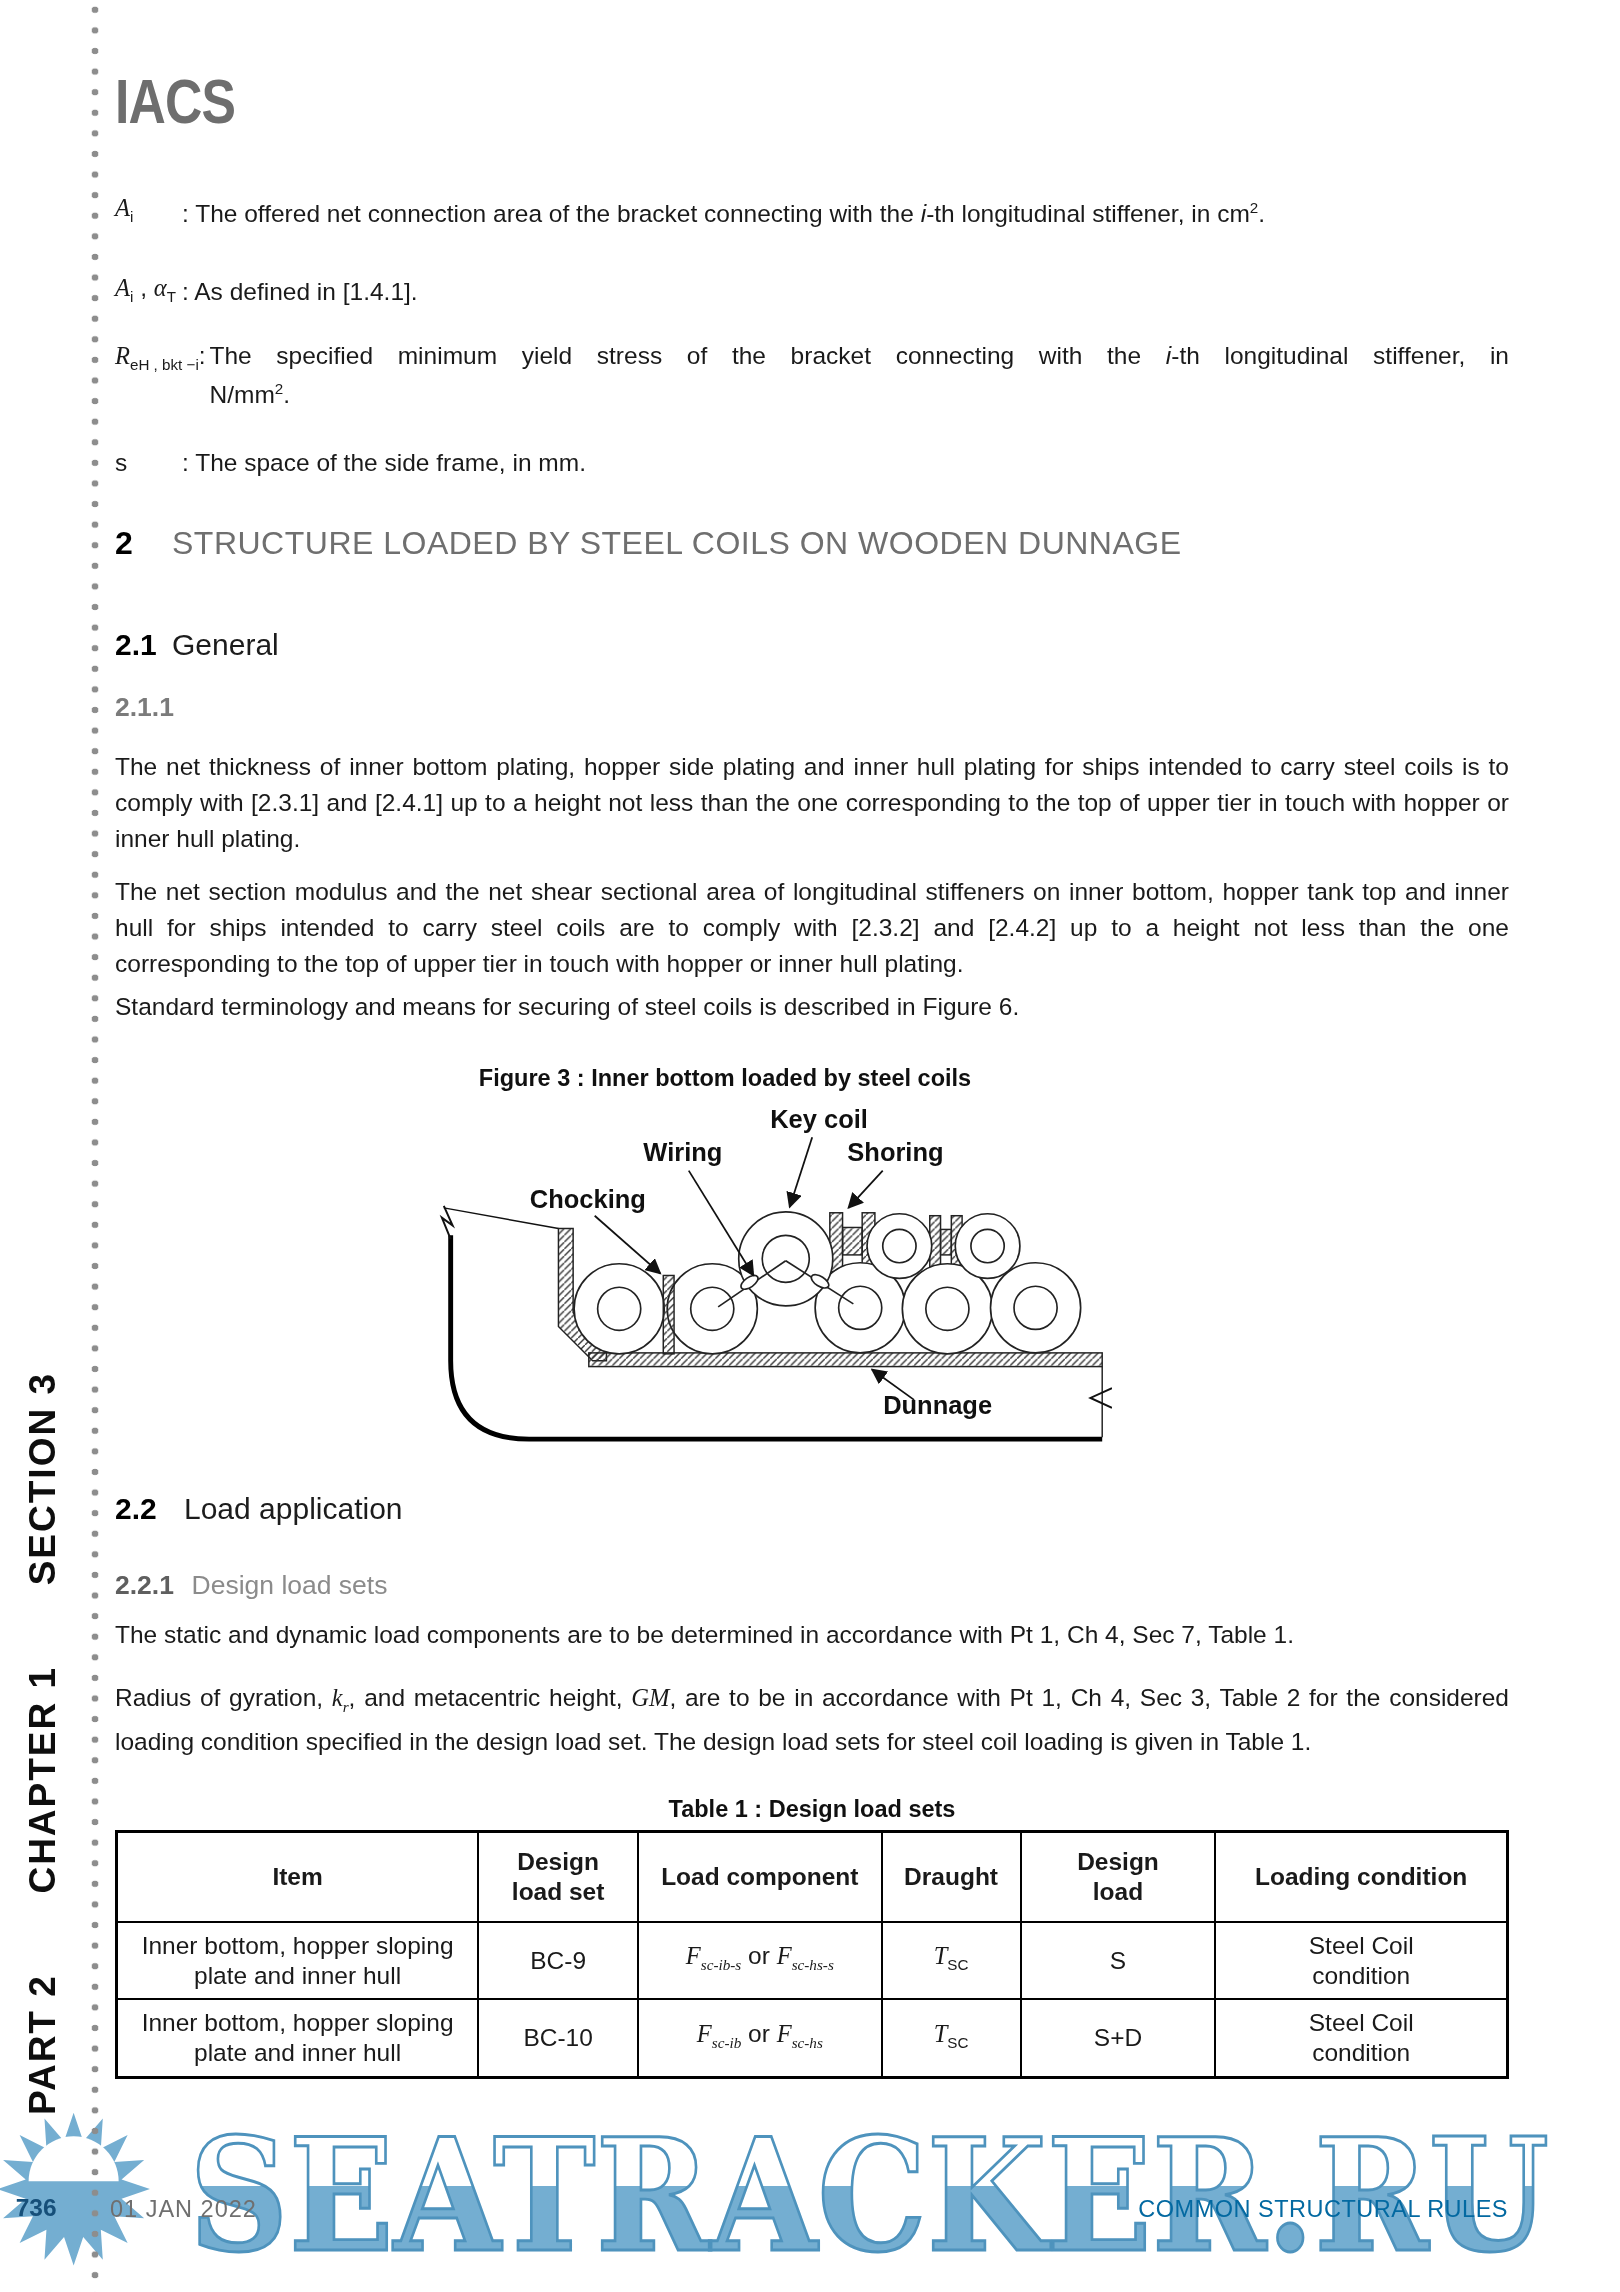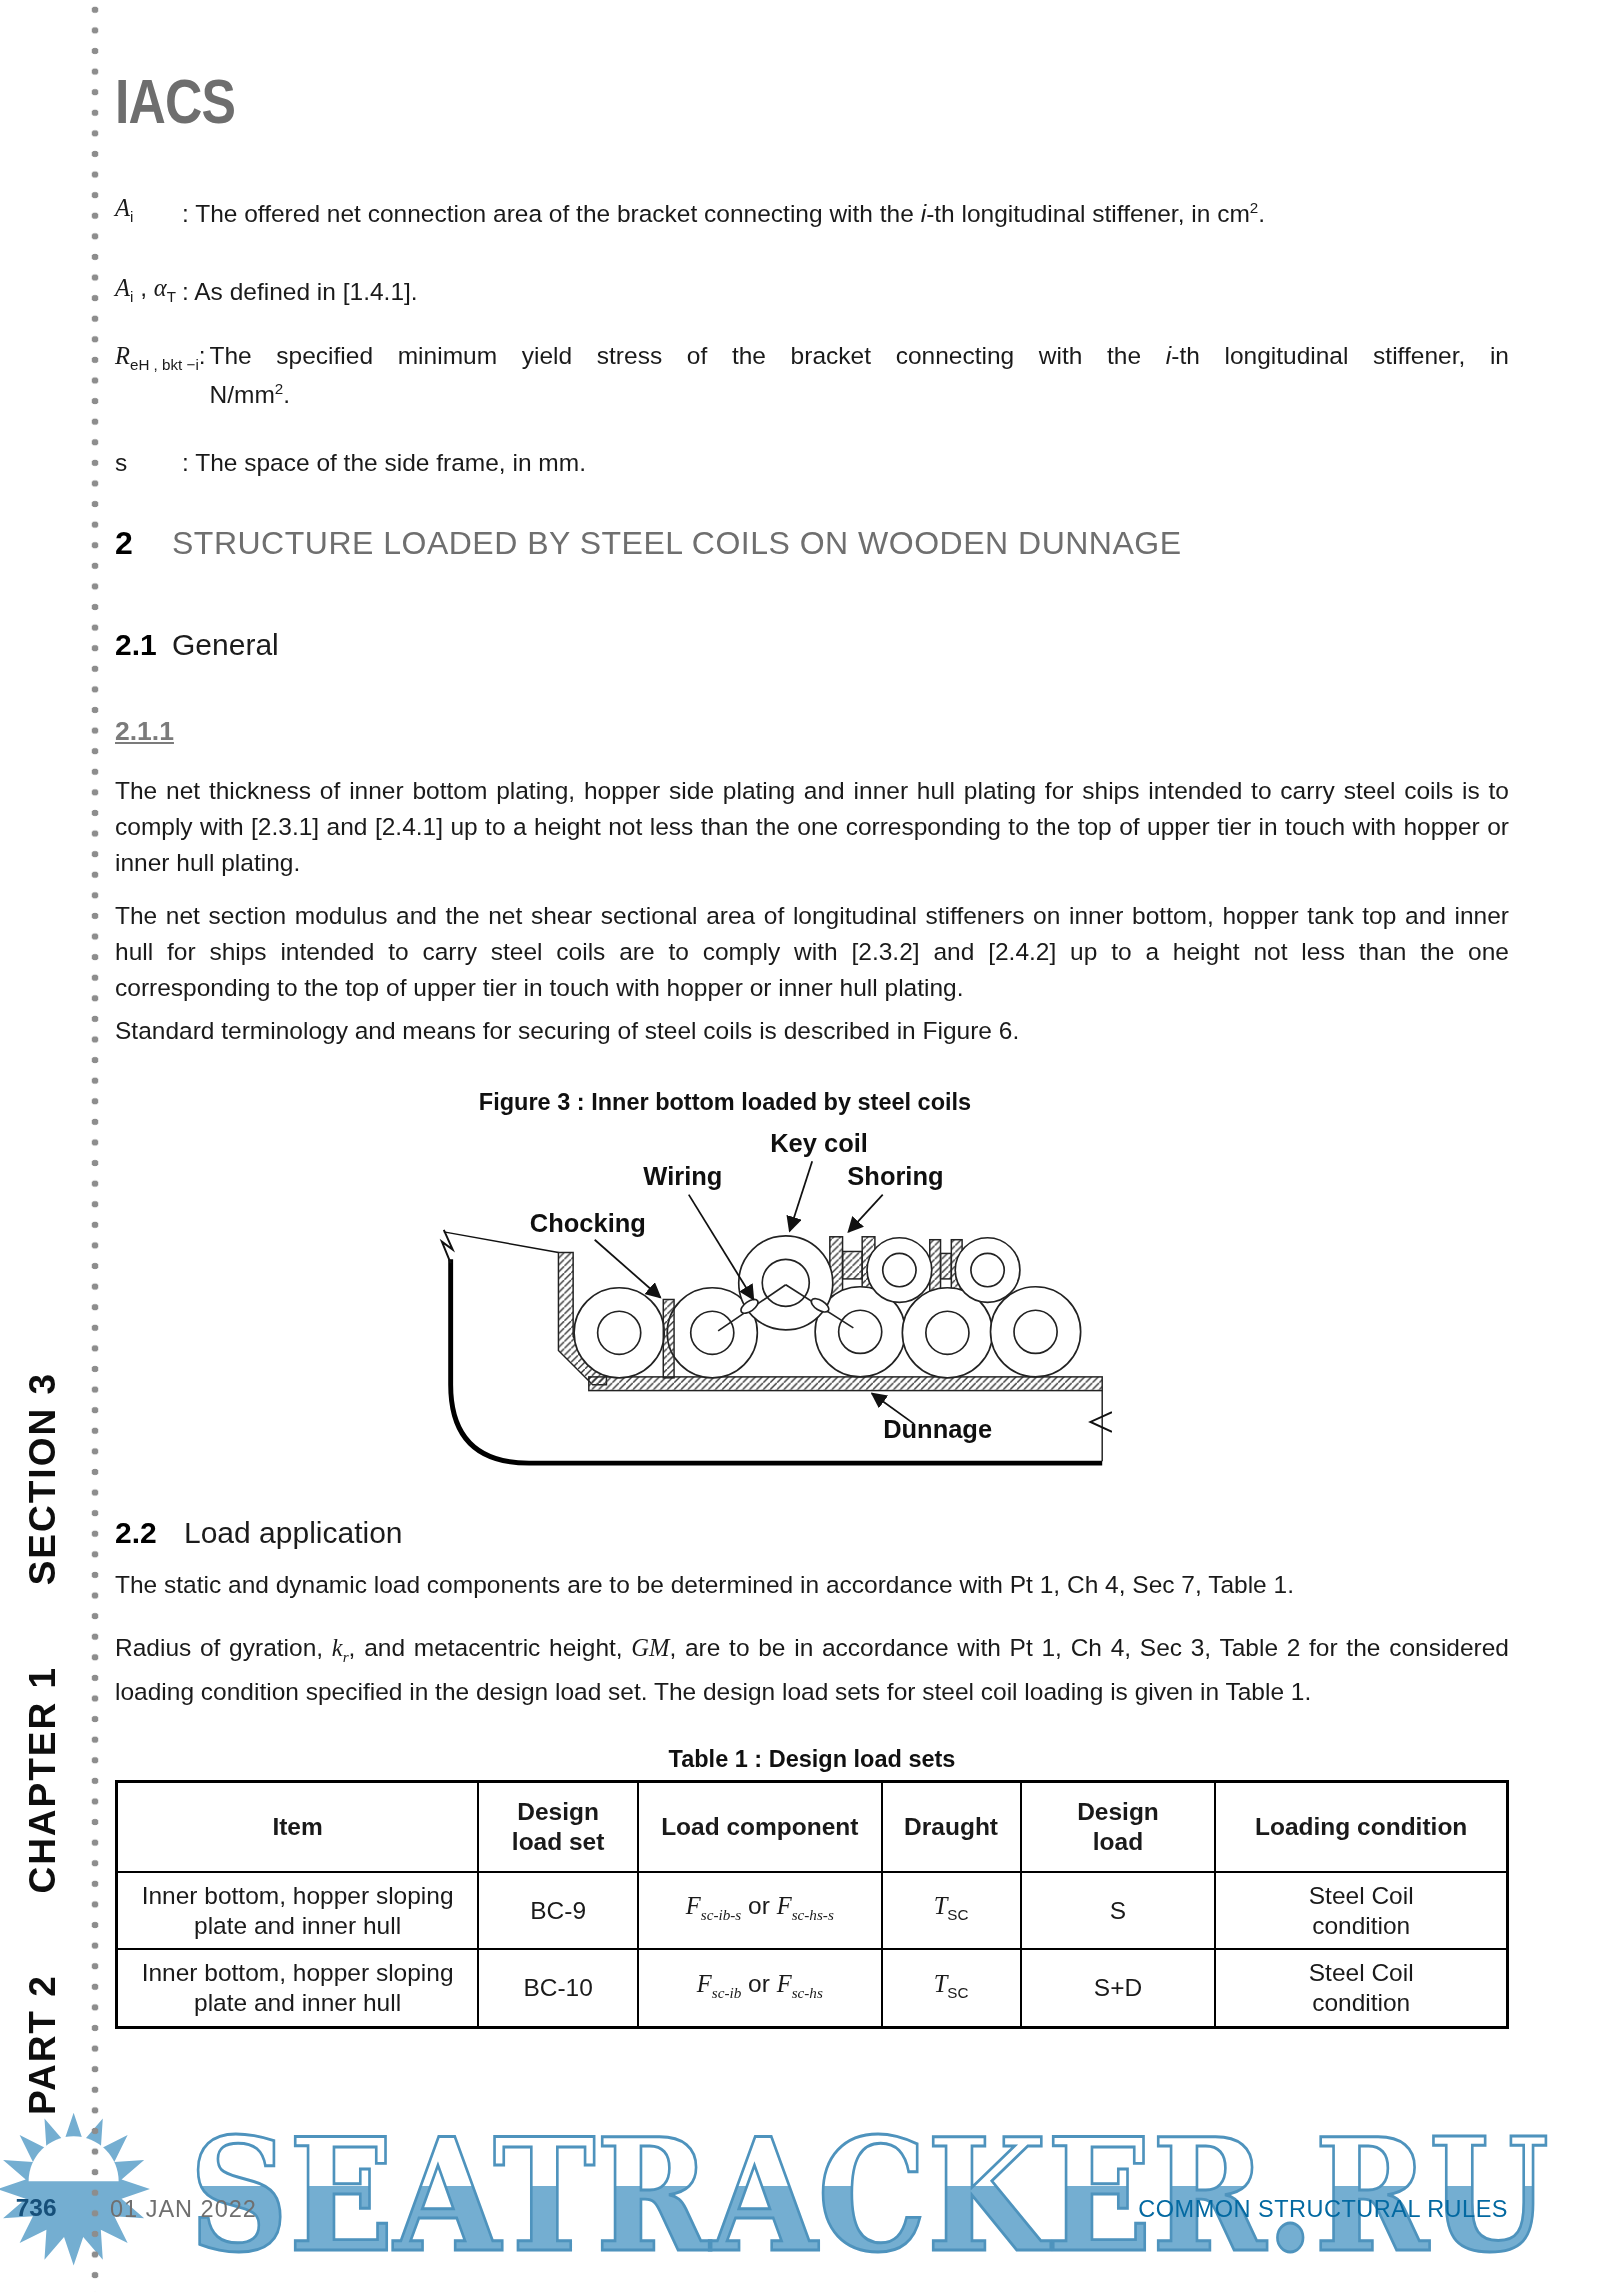--- a/index.html
+++ b/index.html
@@ -101,21 +101,21 @@
     <div class="h-sec">
       <span class="h-num">2</span>
       <span class="h-title">STRUCTURE LOADED BY STEEL COILS ON WOODEN DUNNAGE</span>
     </div>
 
     <div class="h-sub" style="margin-top:63px;">
       <span class="h-num">2.1</span>
       <span class="h-title">General</span>
     </div>
 
-    <div class="h-clause" style="margin-top:53px;text-decoration:underline;">2.1.1</div>
+    <div class="h-clause" style="margin-top:29px;">2.1.1</div>
 
     <p style="margin-top:25.5px;">The net thickness of inner bottom plating, hopper side plating and inner hull plating for ships intended to carry steel coils is to comply with [2.3.1] and [2.4.1] up to a height not less than the one corresponding to the top of upper tier in touch with hopper or inner hull plating.</p>
     <p style="margin-top:16.7px;">The net section modulus and the net shear sectional area of longitudinal stiffeners on inner bottom, hopper tank top and inner hull for ships intended to carry steel coils are to comply with [2.3.2] and [2.4.2] up to a height not less than the one corresponding to the top of upper tier in touch with hopper or inner hull plating.</p>
     <p style="margin-top:6.9px;">Standard terminology and means for securing of steel coils is described in Figure 6.</p>
 
     <div class="figure-block">
       <div class="fig-caption">Figure 3 : Inner bottom loaded by steel coils</div>
       <svg width="774" height="353" viewBox="0 0 790 360" style="font-size:25px">
         <defs>
           <pattern id="hatch" width="7" height="7" patternUnits="userSpaceOnUse">
@@ -194,20 +194,24 @@
           <line x1="588" y1="308" x2="545" y2="277" marker-end="url(#arrh)"></line>
         </g>
       </svg>
     </div>
 
     <div class="h-sub" style="margin-top:39px;gap:12px;">
       <span class="h-num">2.2</span>
       <span class="h-title">Load application</span>
     </div>
 
+    <div class="h-clause2" style="margin-top:43px;">
+      <span class="h-num">2.2.1</span>
+      <span class="h-title">Design load sets</span>
+    </div>
 
     <p style="margin-top:15.7px;">The static and dynamic load components are to be determined in accordance with Pt 1, Ch 4, Sec 7, Table 1.</p>
     <p style="margin-top:26.5px;">Radius of gyration, <span class="var">k<sub>r</sub></span>, and metacentric height, <span class="var">GM</span>, are to be in accordance with Pt 1, Ch 4, Sec 3, Table 2 for the considered loading condition specified in the design load set. The design load sets for steel coil loading is given in Table 1.</p>
 
     <div class="tbl-caption">Table 1 : Design load sets</div>
 
     <table class="loadsets">
       <colgroup>
         <col style="width:26%">
           <col style="width:11.5%">

